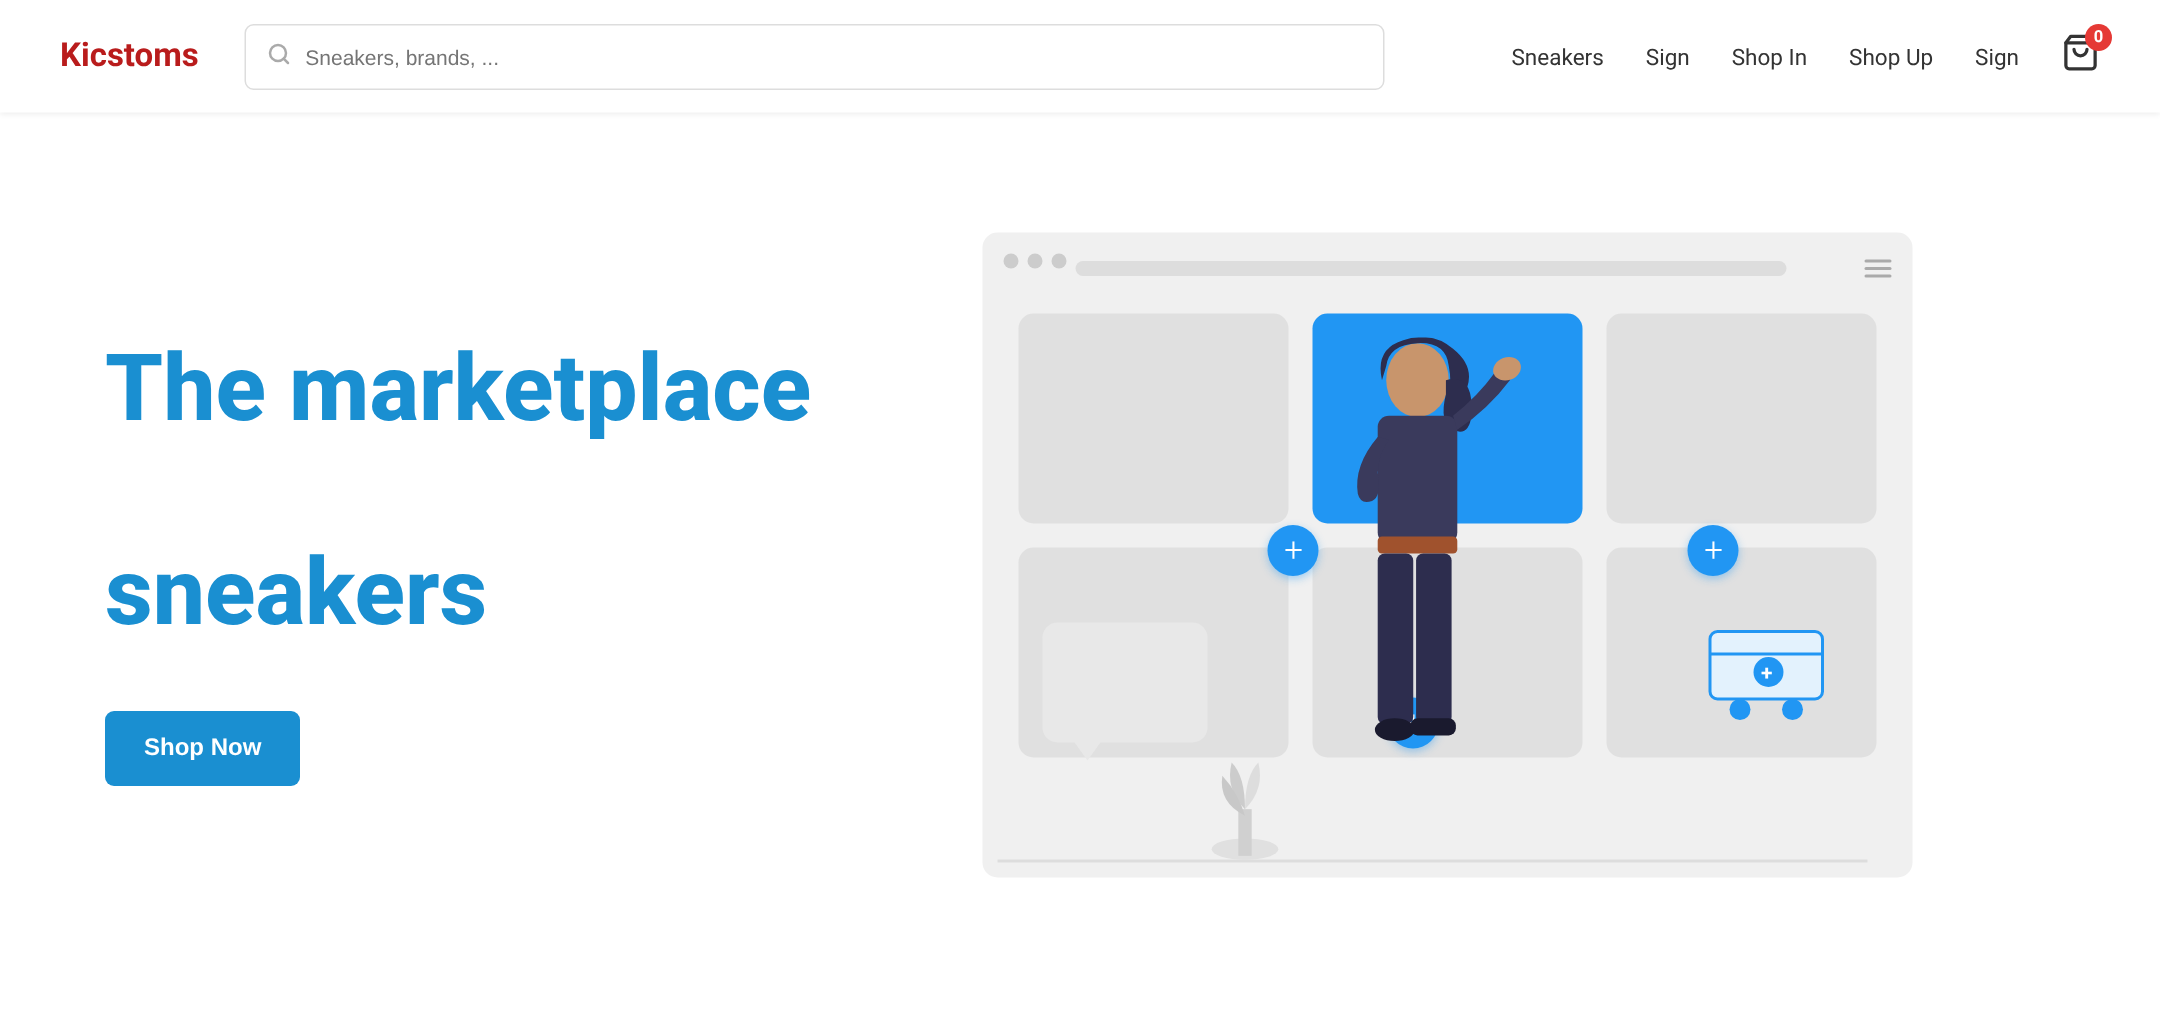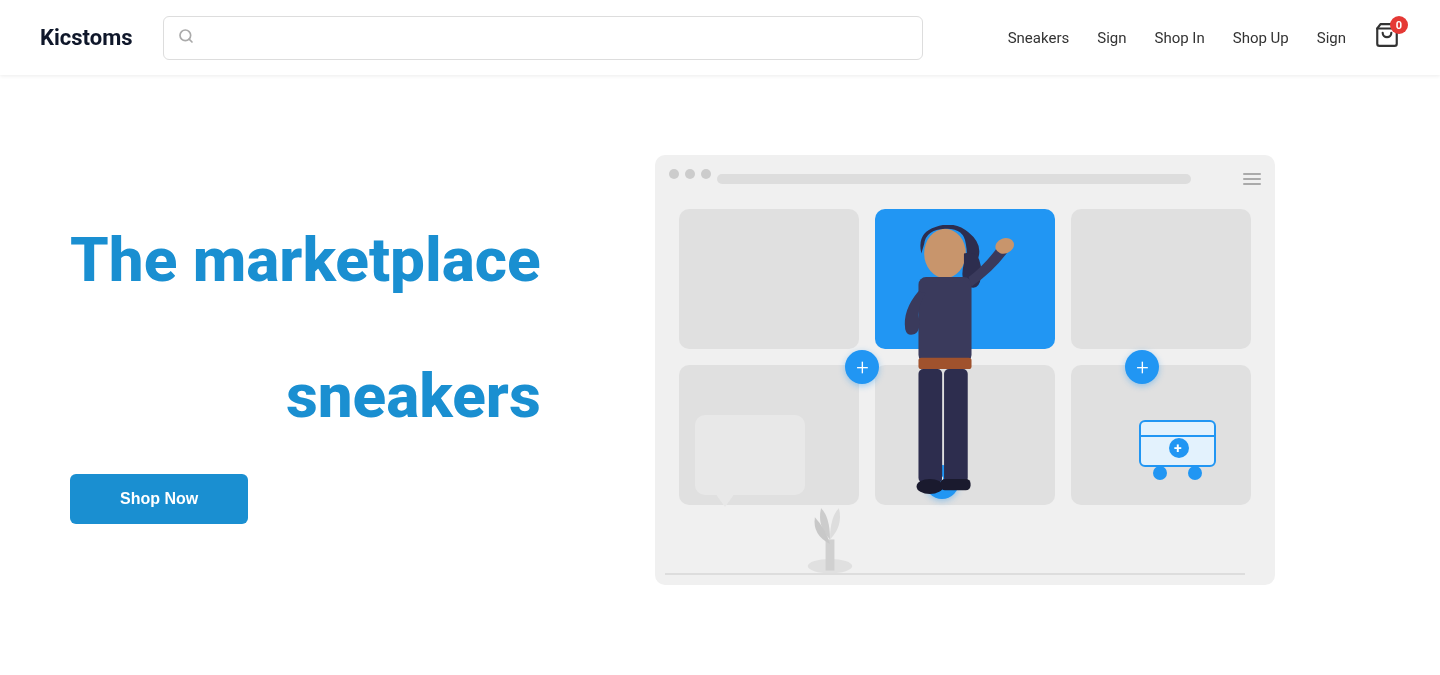--- a/index.html
+++ b/index.html
@@ -12,21 +12,21 @@
       padding: 0 40px;
       height: 75px;
       background: #fff;
       box-shadow: 0 1px 4px rgba(0,0,0,0.08);
       position: relative;
       z-index: 10;
     }
     .logo {
       font-size: 22px;
       font-weight: 700;
-      color: #0f172a;
+      color: #b91c1c;
       white-space: nowrap;
       margin-right: 30px;
     }
     .search-bar {
       flex: 1;
       display: flex;
       align-items: center;
       border: 1px solid #ddd;
       border-radius: 6px;
       padding: 0 14px;
@@ -95,28 +95,27 @@
     .hero-text {
       flex: 0 0 auto;
       max-width: 620px;
     }
     .hero-heading {
       font-size: 62px;
       font-weight: 800;
       color: #1a8fd1;
       line-height: 1.1;
       margin-bottom: 44px;
-      text-align: right;
     }
     .shop-now-btn {
       background: #1a8fd1;
       color: #fff;
       border: none;
       border-radius: 6px;
-      padding: 16px 50px;
+      padding: 16px 26px;
       font-size: 16px;
       font-weight: 600;
       cursor: pointer;
       transition: background 0.2s;
     }
 
     
     .hero-illustration {
       flex: 1;
       display: flex;
@@ -268,20 +267,21 @@
 <header class="header">
   <div class="logo">Kicstoms</div>
 
   <div class="search-bar">
     <span class="search-icon">
       <svg width="16" height="16" viewBox="0 0 24 24" fill="none" stroke="#aaa" stroke-width="2.5" stroke-linecap="round" stroke-linejoin="round">
         <circle cx="11" cy="11" r="8"></circle>
           <line x1="21" y1="21" x2="16.65" y2="16.65"></line>
       </svg>
     </span>
+    <input class="search-input" type="text" placeholder="Sneakers, brands, ..." style="">
   </div>
 
   <nav class="nav">
     <span class="nav-item">Sneakers</span>
     <span class="nav-item">Sign</span>
     <span class="nav-item">Shop In</span>
     <span class="nav-item">Shop Up</span>
     <span class="nav-item">Sign</span>
     <div class="cart-container">
       <span class="cart-icon">

